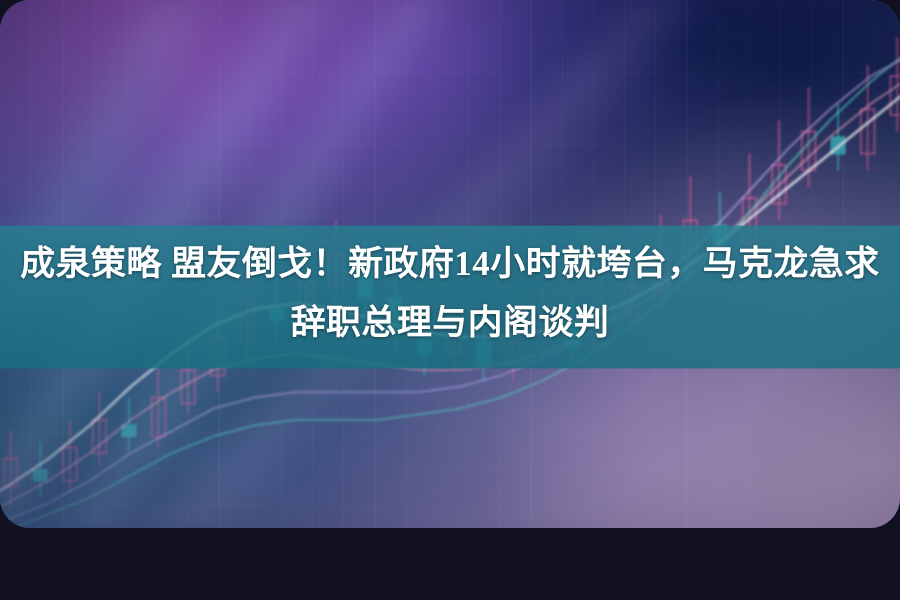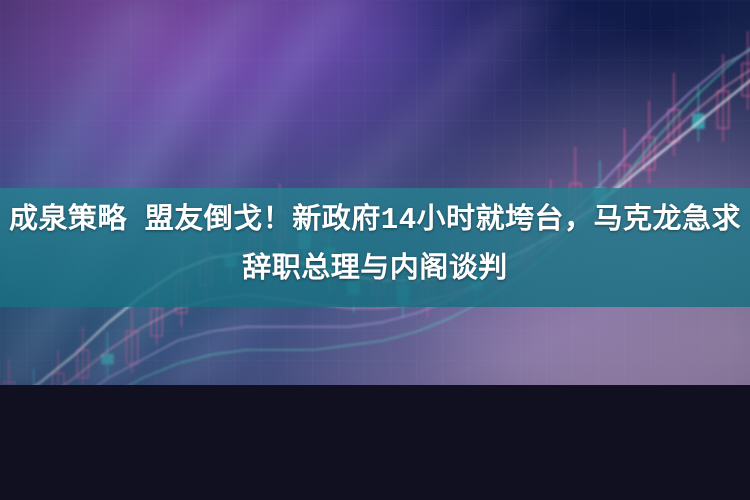--- a/index.html
+++ b/index.html
@@ -1,24 +1,25 @@
 <!DOCTYPE html>
 <html lang="zh-CN"><head>
 <meta charset="utf-8">
 <title>news-banner</title>
 <style>
   html,body{margin:0;padding:0;background:#101020;}
   *{box-sizing:border-box;}
 
   #banner{
     position:relative;
-    width:750px;height:385px;
+    width:750px;height:440px;
     overflow:hidden;
-    font-family:Liberation Mono, monospace;
+    font-family:Liberation Serif, serif;
     background:#2b3a66;
+    border-radius:25px;
   }
 
   
   .layer{position:absolute;inset:0;pointer-events:none;}
 
   #bg-base{
     background:
       linear-gradient(160deg,
         #3a2a6b 0%,
         #342a72 12%,

